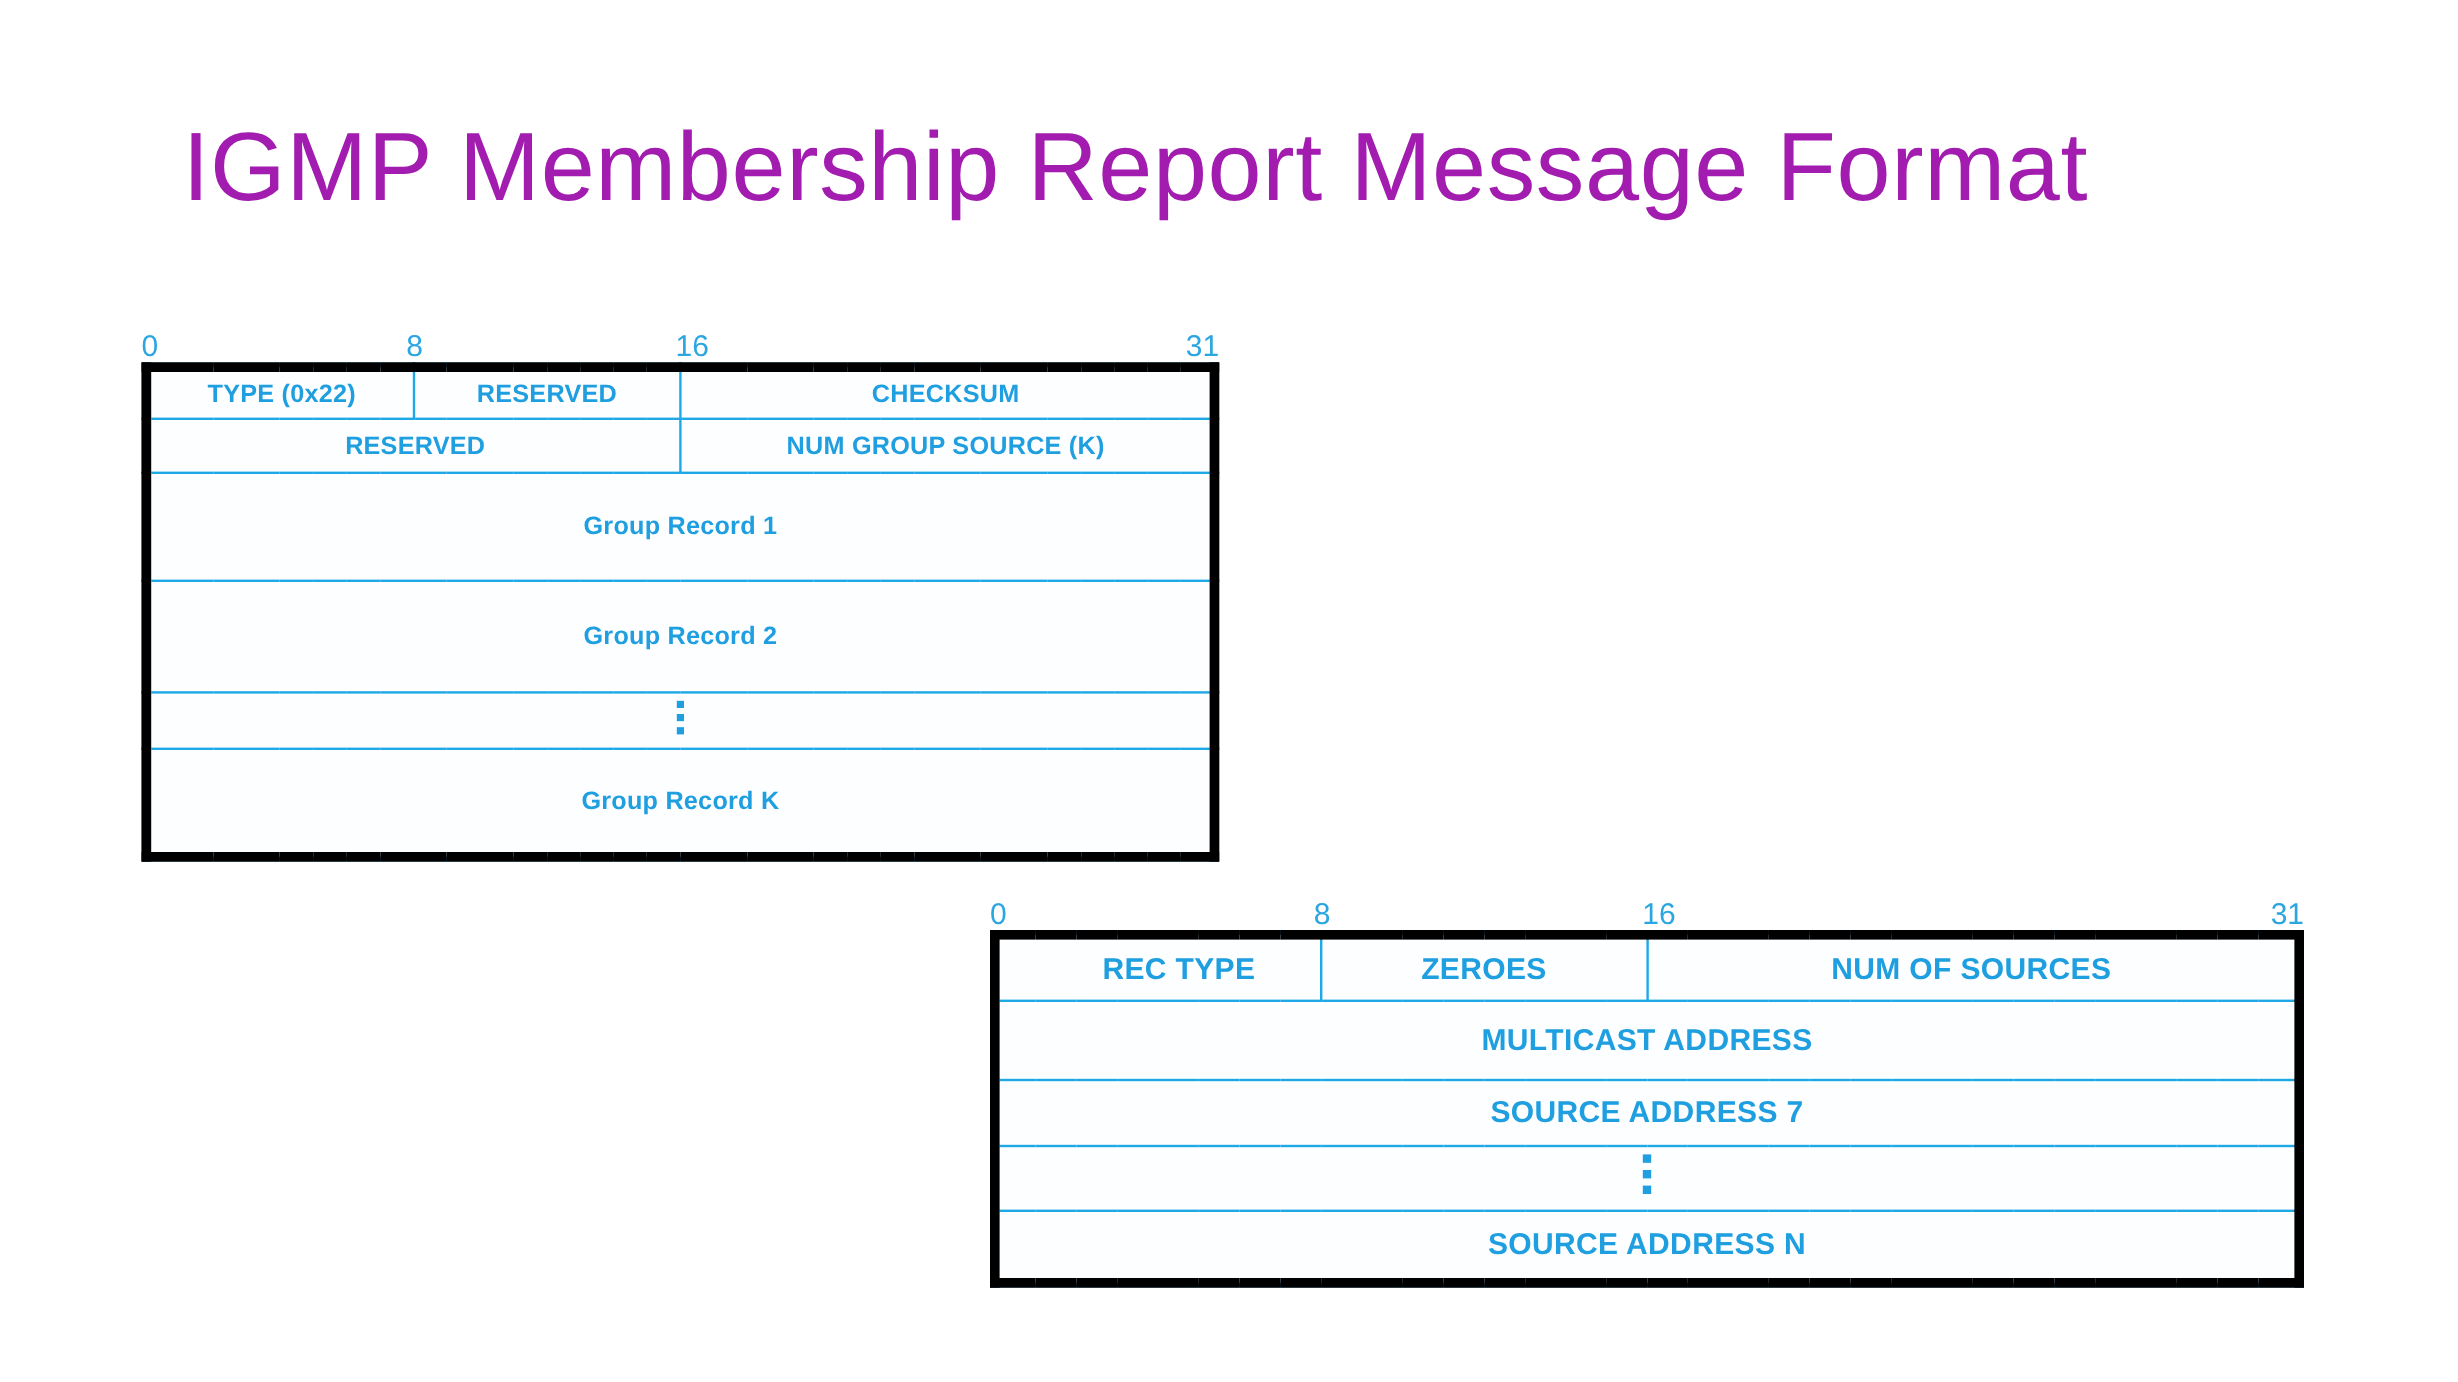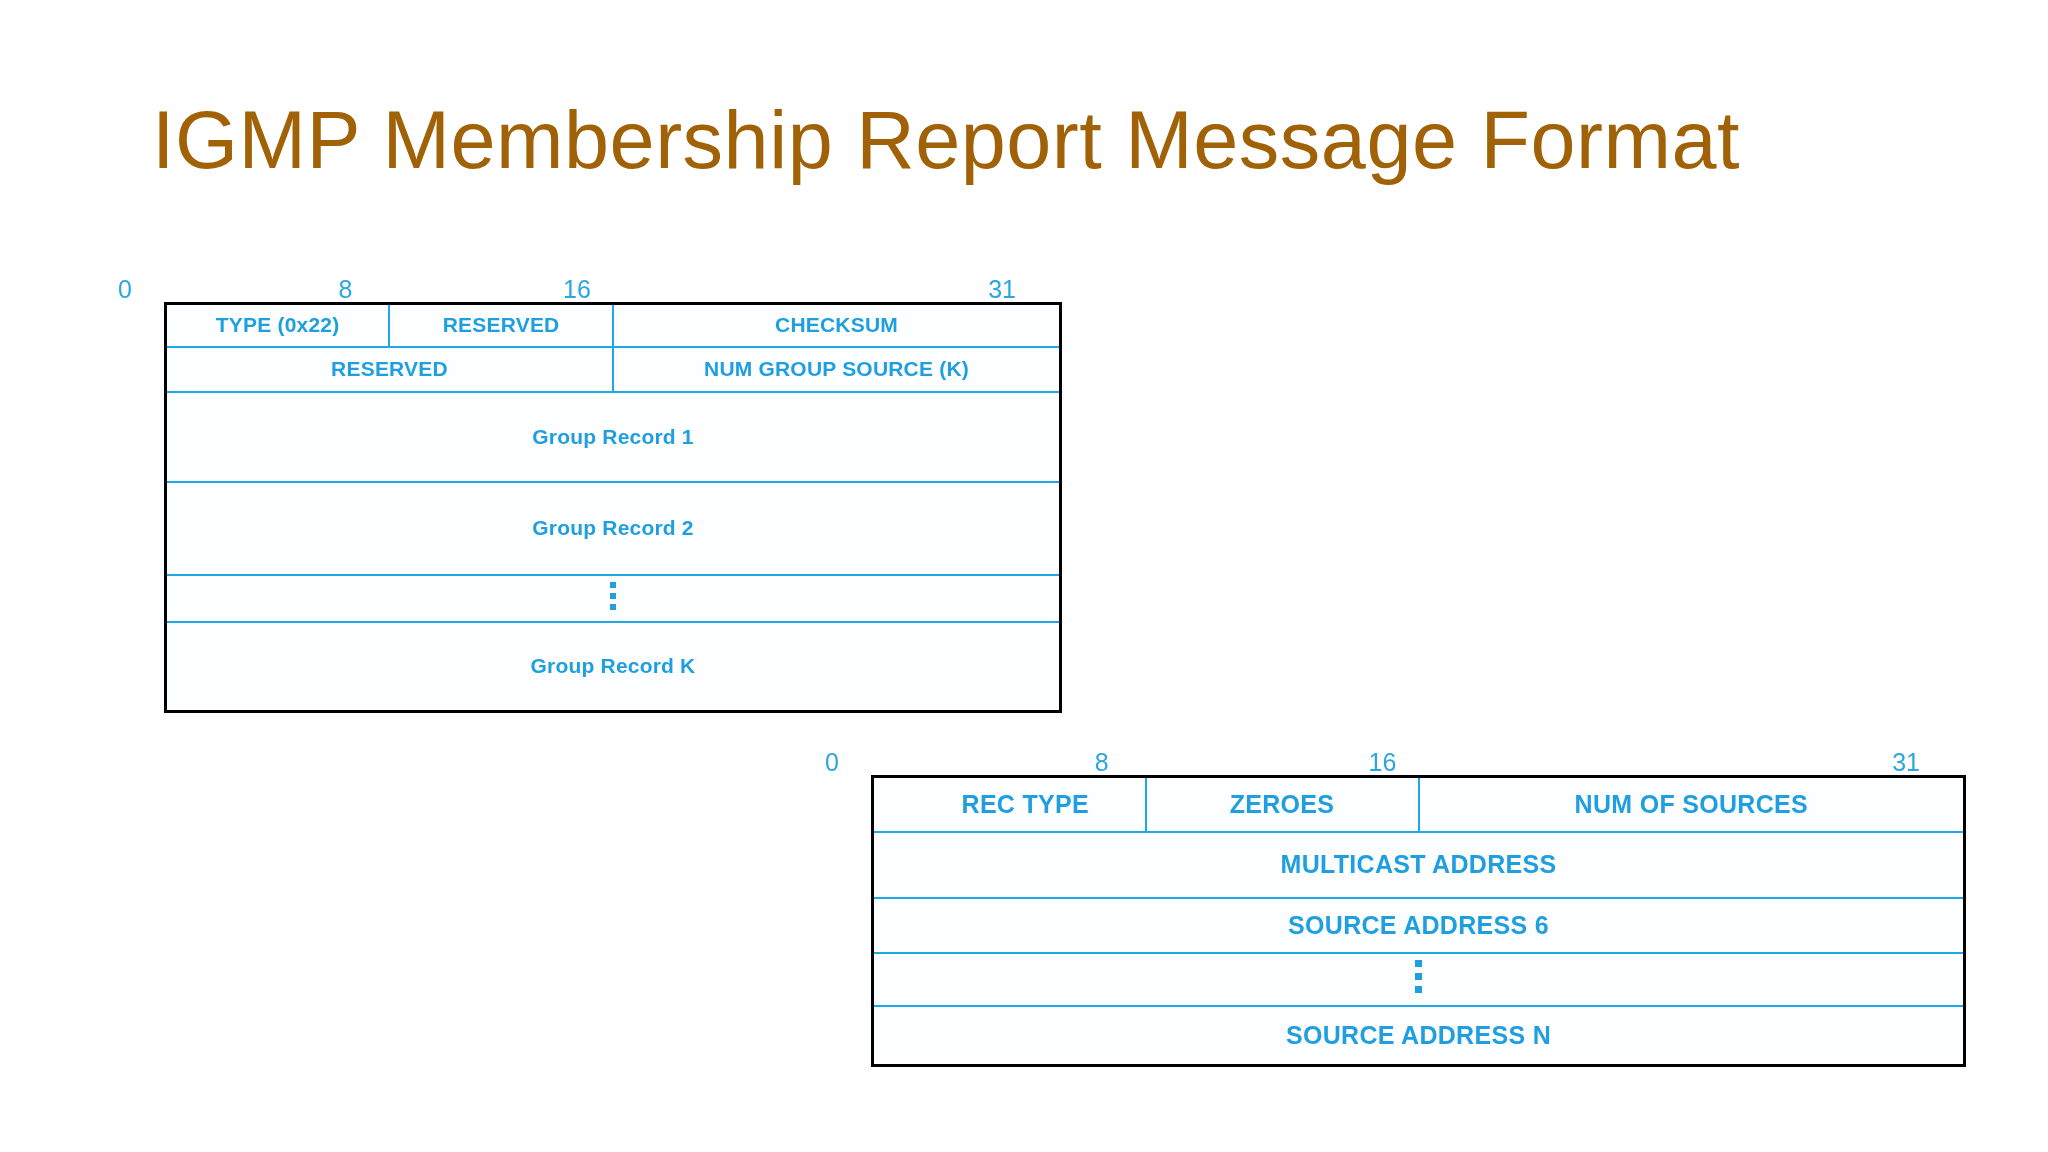--- a/index.html
+++ b/index.html
@@ -18,21 +18,21 @@
 
   
   .slide-title {
     position: absolute;
     left: 152px;
     top: 98px;
     font-family: "Liberation Sans", sans-serif;
     font-size: 81px;
     font-weight: 300;
     letter-spacing: 0.5px;
-    color: #a16207;
+    color: #a21caf;
     white-space: nowrap;
     line-height: 1.05;
   }
 
   
   .pkt {
     position: absolute;
   }
 
   .bit-ruler {
@@ -45,26 +45,25 @@
     bottom: 0;
     font-size: 25px;
     font-weight: 400;
     color: #2ba6e0;
     line-height: 1;
     font-family: "Liberation Sans", sans-serif;
     white-space: nowrap;
   }
 
   .pkt-table {
-    border: 3px solid #000000;
+    border: 8px solid #000000;
     border-collapse: collapse;
     width: 100%;
     background: #0c4a6e;
     table-layout: fixed;
-    margin-left: 46px;
   }
   .pkt-table td {
     border: 2px solid #1ea8e6;
     text-align: center;
     vertical-align: middle;
     color: #1f9fe0;
     font-weight: bold;
     font-family: "Liberation Sans", sans-serif;
     background: #fdfeff;
     padding: 0;
@@ -138,21 +137,21 @@
     <tbody>
         <tr style="height: 55px;">
           <td colspan="8" style="width: 25%; padding-left: 32px;">REC TYPE</td>
           <td colspan="8" style="width: 25%;">ZEROES</td>
           <td colspan="16" style="width: 50%;">NUM OF SOURCES</td>
         </tr>
         <tr style="height: 66px;">
           <td colspan="32" style="width: 100%;">MULTICAST ADDRESS</td>
         </tr>
         <tr style="height: 55px;">
-          <td colspan="32" style="width: 100%;">SOURCE ADDRESS 6</td>
+          <td colspan="32" style="width: 100%;">SOURCE ADDRESS 7</td>
         </tr>
         <tr style="height: 50px;">
           <td colspan="32" style="width: 100%;"><span class="dots"><i></i><i></i><i></i></span></td>
         </tr>
         <tr style="height: 60px;">
           <td colspan="32" style="width: 100%;">SOURCE ADDRESS N</td>
         </tr>
       </tbody>
   </table>
 </div>

